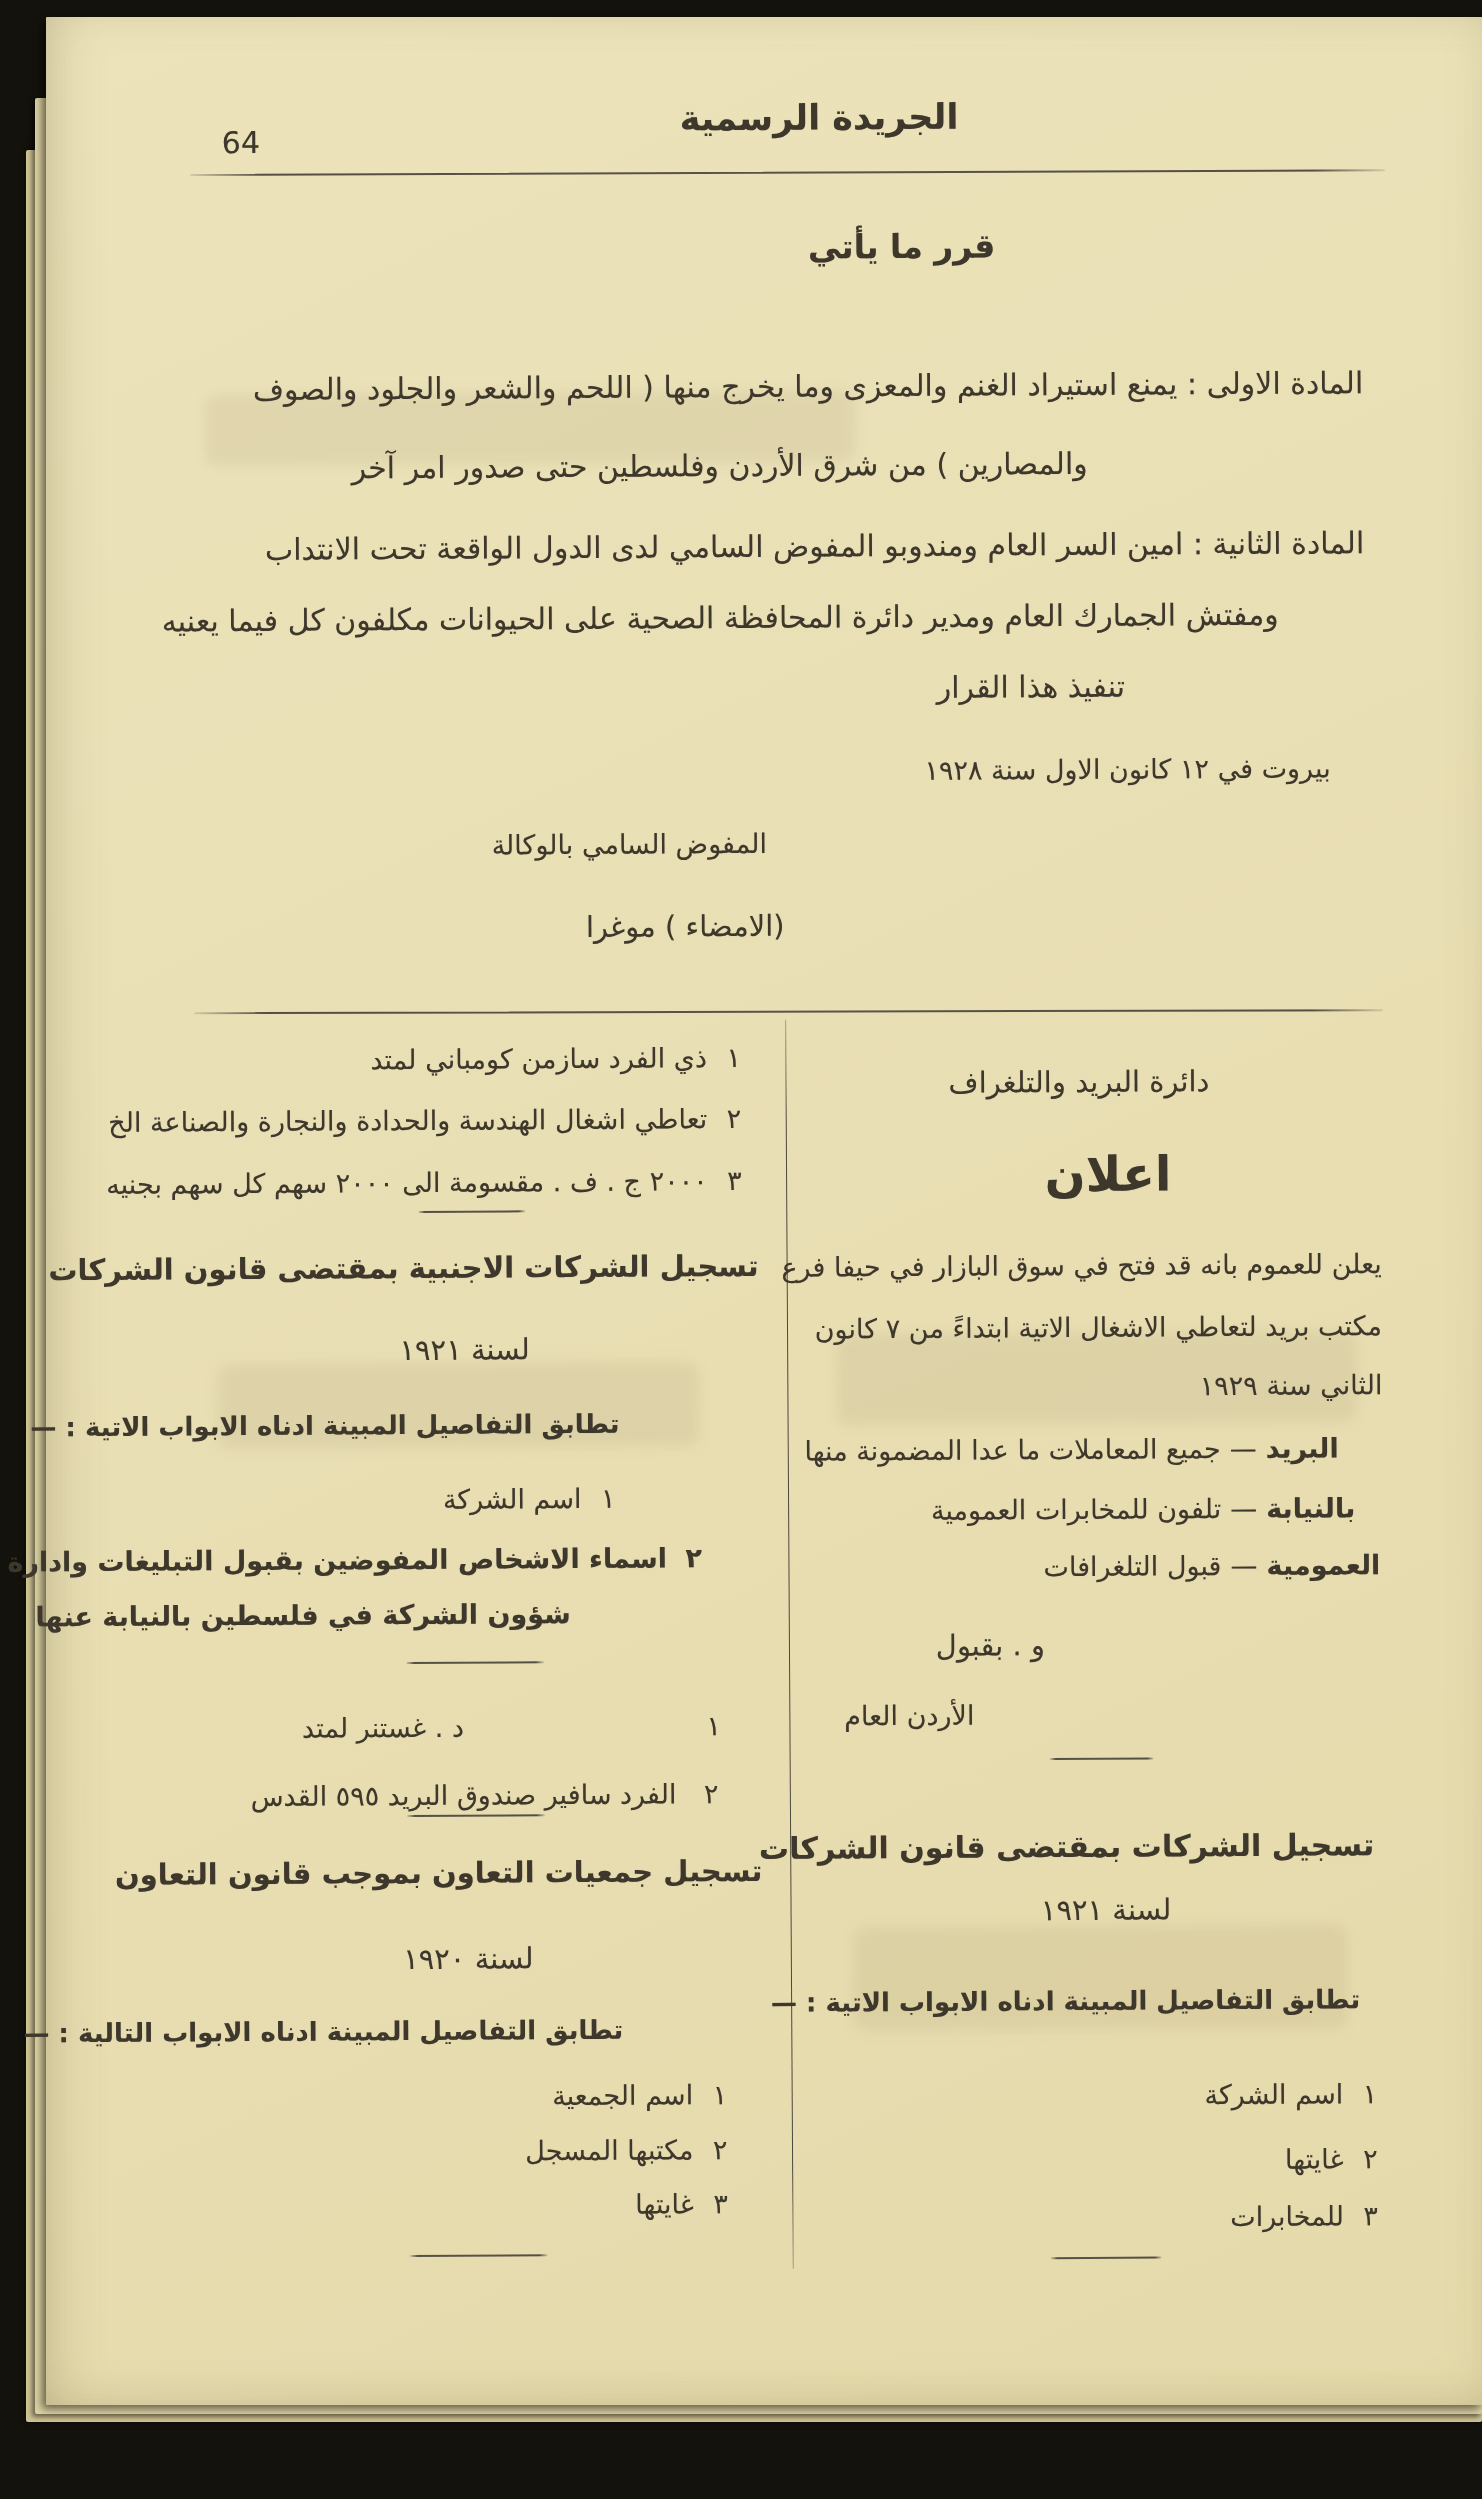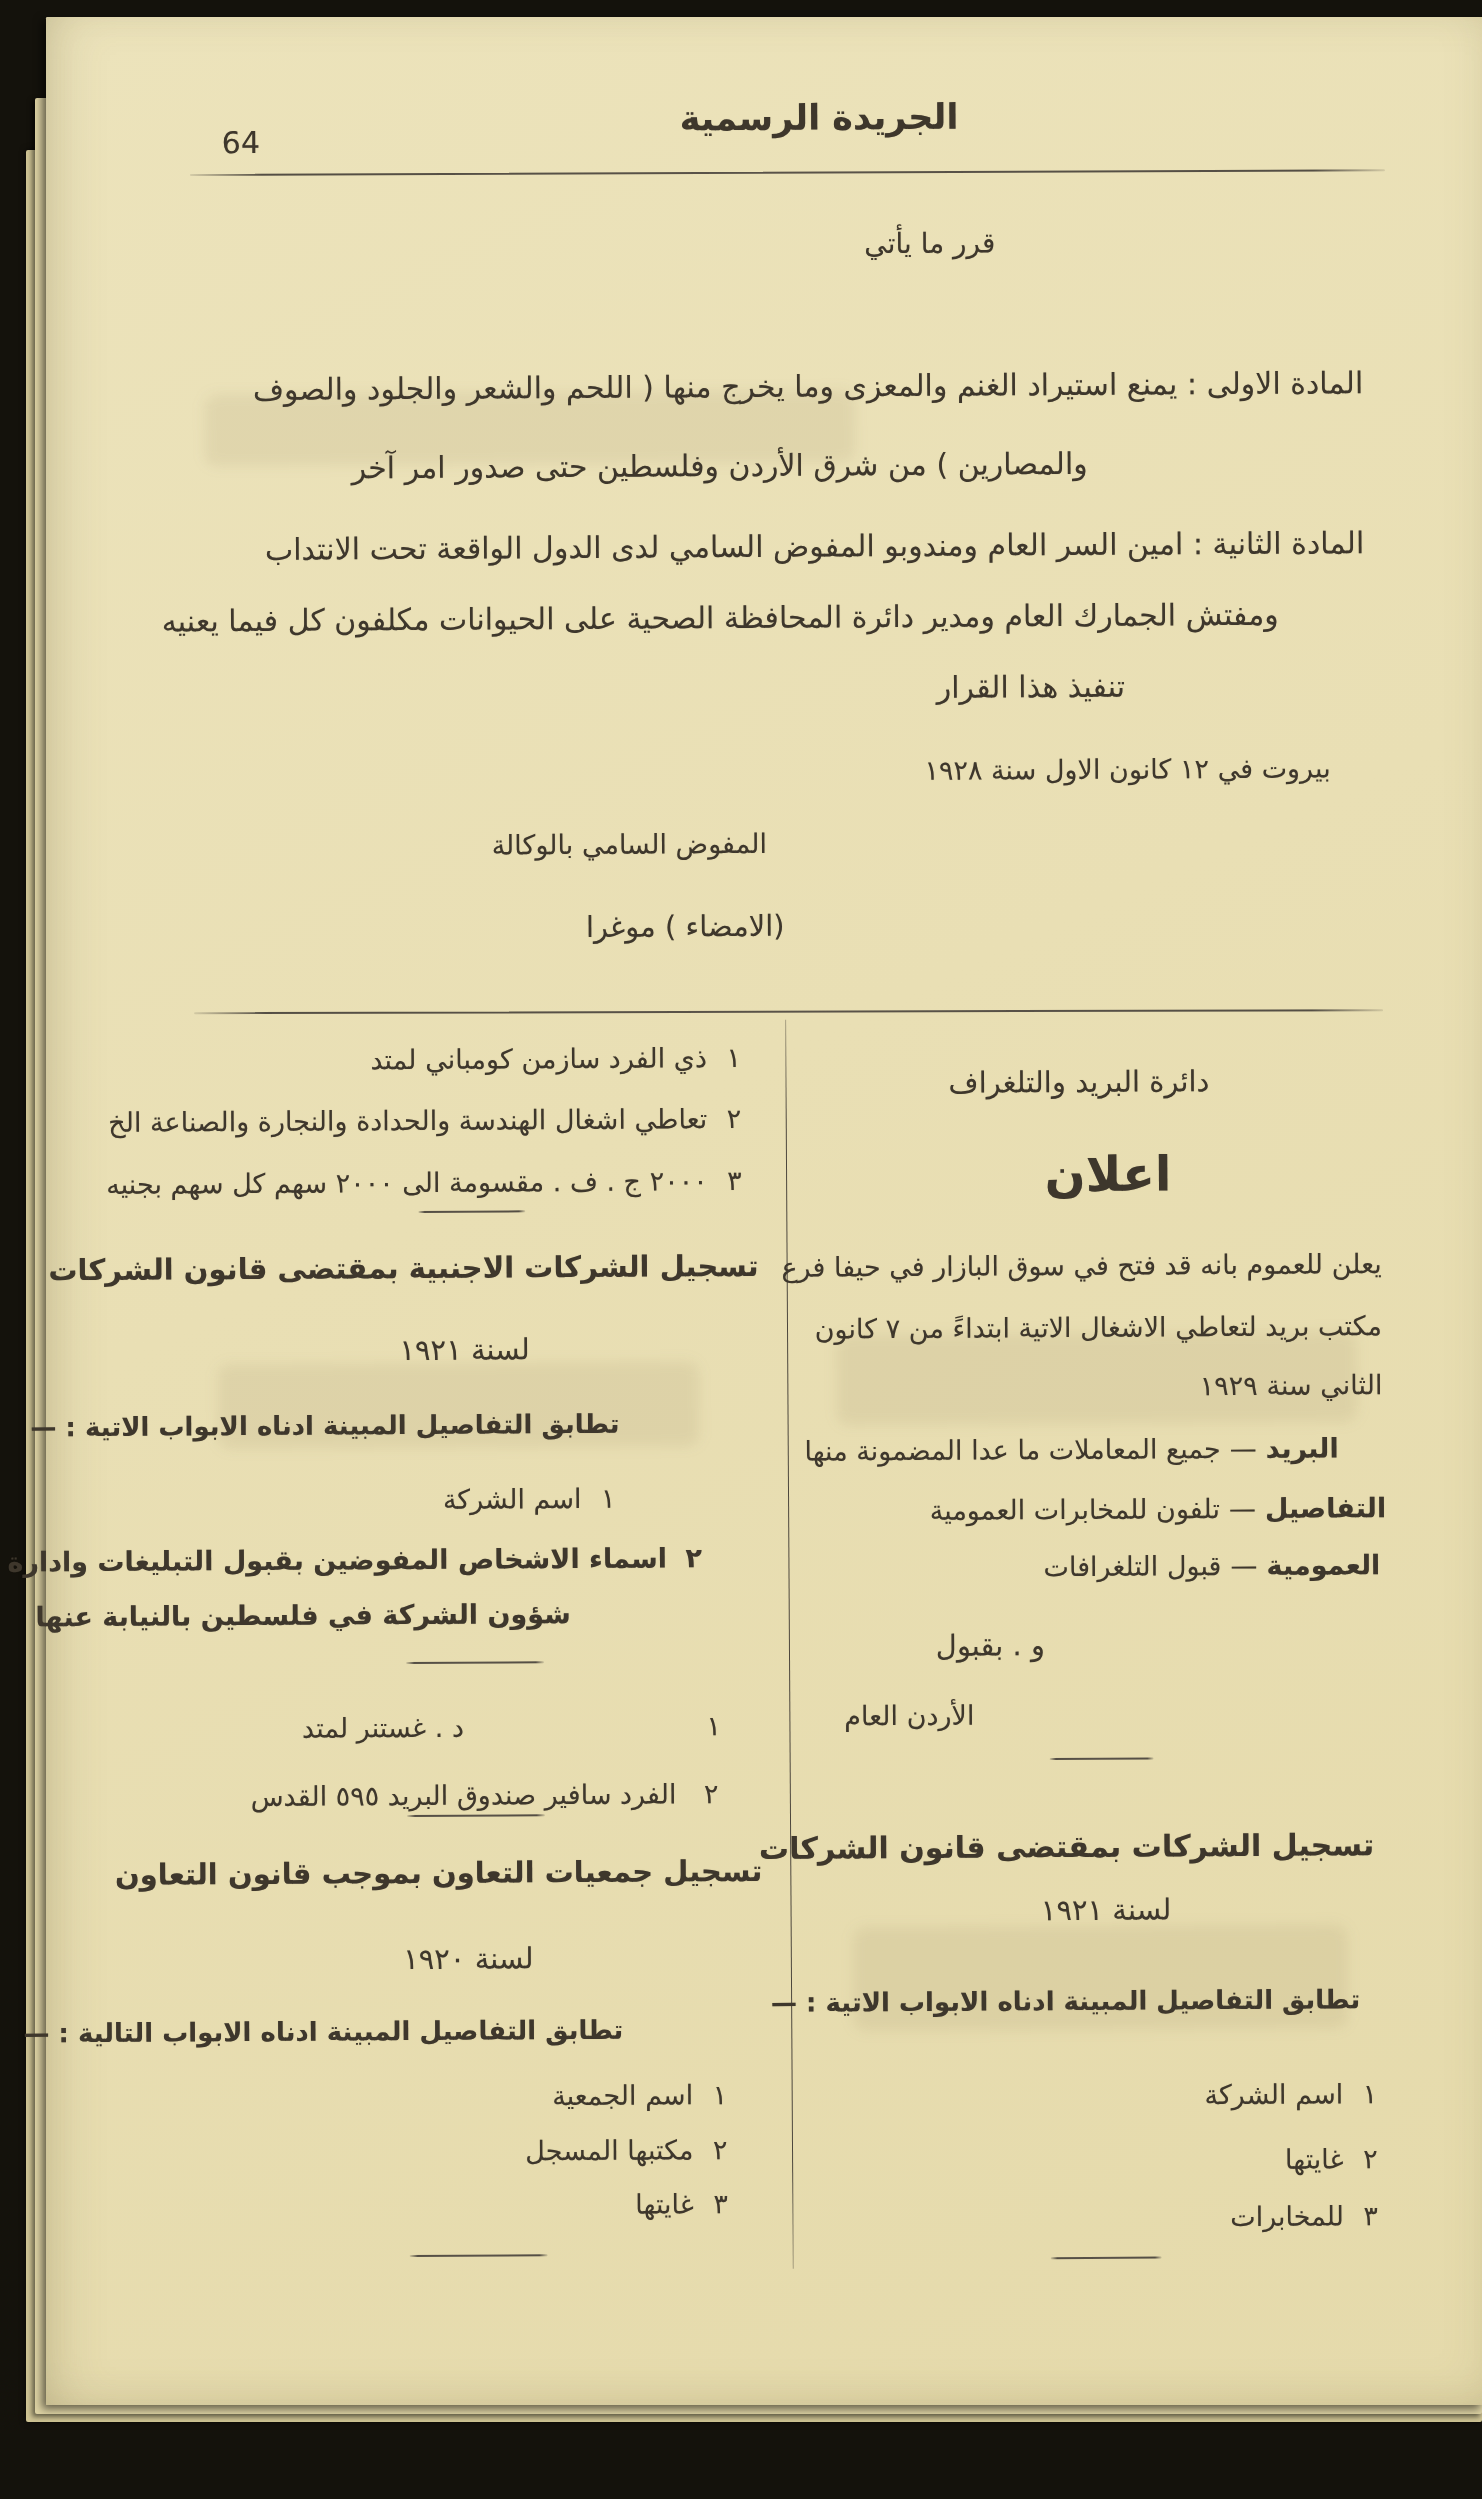--- a/index.html
+++ b/index.html
@@ -73,21 +73,21 @@
 
   <div class="ghost" style="left:208px; top:391px; width:651px; height:72px;"></div>
   <div class="ghost" style="left:834px; top:1335px; width:521px; height:91px;"></div>
   <div class="ghost" style="left:847px; top:1928px; width:495px; height:104px;"></div>
   <div class="ghost" style="left:215px; top:1361px; width:482px; height:85px;"></div>
 
   <div class="ar" style="left:227px; top:122px; font-size:30px;">64</div>
   <div class="ar center semibold" style="left:681px; width:287px; top:98px; font-size:35px;">الجريدة الرسمية</div>
   <div class="rule" style="left:195px; top:172px; width:1195px; transform:rotate(0.12deg);"></div>
 
-  <div class="ar" style="right:482px; top:228px; font-size:28px;">قرر ما يأتي</div>
+  <div class="ar" style="right:482px; top:228px; font-size:33px;font-weight:bold;">قرر ما يأتي</div>
 
   <div class="ar" style="right:115px; top:369px; font-size:30px;">المادة الاولى : يمنع استيراد الغنم والمعزى وما يخرج منها ( اللحم والشعر والجلود والصوف</div>
   <div class="ar" style="right:391px; top:448px; font-size:30px;">والمصارين ) من شرق الأردن وفلسطين حتى صدور امر آخر</div>
 
   <div class="ar" style="right:115px; top:529px; font-size:30px;">المادة الثانية : امين السر العام ومندوبو المفوض السامي لدى الدول الواقعة تحت الانتداب</div>
   <div class="ar" style="right:201px; top:600px; font-size:30px;">ومفتش الجمارك العام ومدير دائرة المحافظة الصحية على الحيوانات مكلفون كل فيما يعنيه</div>
   <div class="ar" style="right:355px; top:671px; font-size:30px;">تنفيذ هذا القرار</div>
 
   <div class="ar" style="right:150px; top:756px; font-size:27px;">بيروت في ١٢ كانون الاول سنة ١٩٢٨</div>
   <div class="ar" style="right:714px; top:828px; font-size:27px;">المفوض السامي بالوكالة</div>
@@ -103,21 +103,21 @@
   <div class="ar" style="right:102px; top:1252px; font-size:27px;">يعلن للعموم بانه قد فتح في سوق البازار في حيفا فرع</div>
   <div class="ar" style="right:102px; top:1314px; font-size:27px;">مكتب بريد لتعاطي الاشغال الاتية ابتداءً من ٧ كانون</div>
   <div class="ar" style="right:102px; top:1373px; font-size:27px;">الثاني سنة ١٩٢٩</div>
 
   <div class="ar row" style="right:99px; top:1436px; font-size:27px;">
     <span class="svc-name semibold">البريد</span>
     <span class="svc-sep">—</span>
     <span>جميع المعاملات ما عدا المضمونة منها</span>
   </div>
   <div class="ar row" style="right:99px; top:1496px; font-size:27px;">
-    <span class="svc-name semibold">التفاصيل</span>
+    <span class="svc-name semibold">بالنيابة</span>
     <span class="svc-sep">—</span>
     <span>تلفون للمخابرات العمومية</span>
   </div>
   <div class="ar row" style="right:99px; top:1553px; font-size:27px;">
     <span class="svc-name semibold">العمومية</span>
     <span class="svc-sep">—</span>
     <span>قبول التلغرافات</span>
   </div>
 
   <div class="ar" style="right:441px; top:1630px; font-size:29px;">و . بقبول</div>

